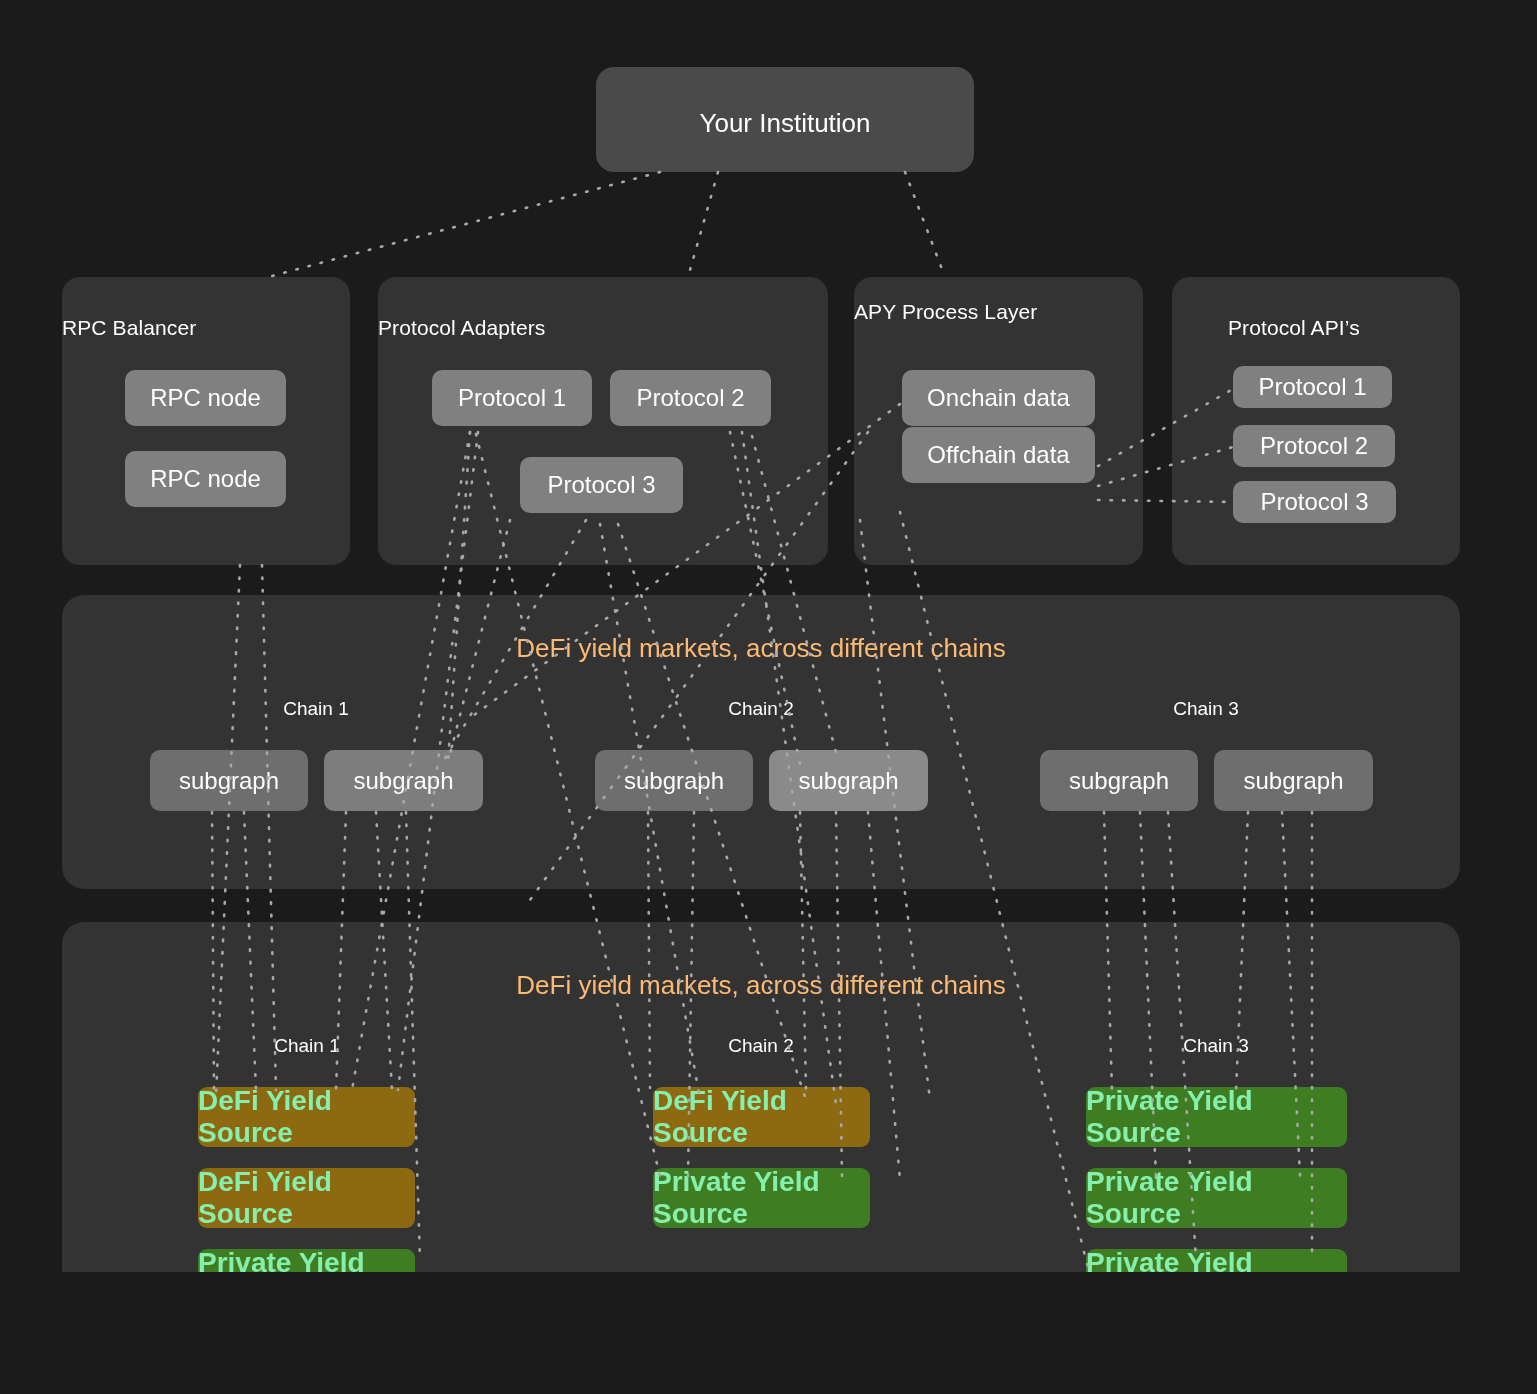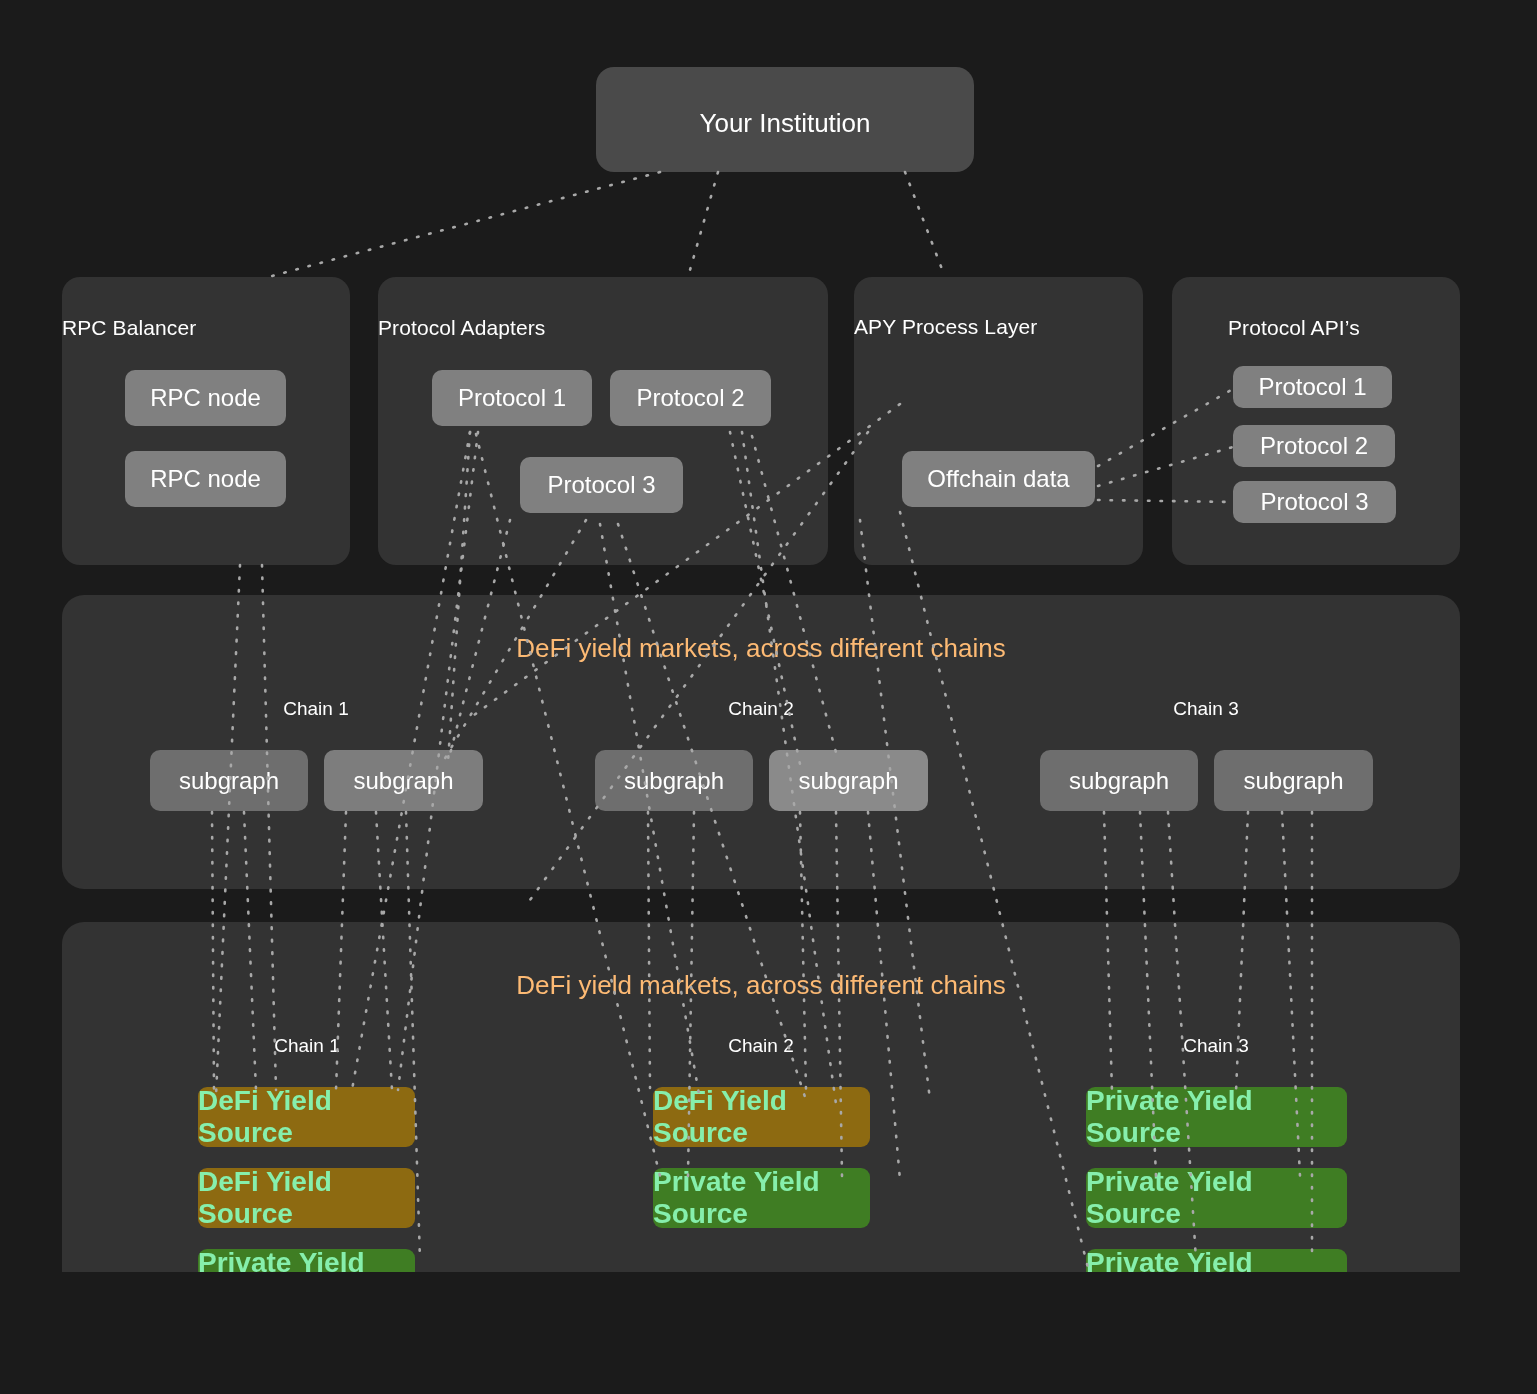--- a/index.html
+++ b/index.html
@@ -157,22 +157,23 @@
   <div class="pill" style="left:125px; top:370px; width:161px; height:56px;">RPC node</div>
   <div class="pill" style="left:125px; top:451px; width:161px; height:56px;">RPC node</div>
 
   <div class="card" style="left:378px; top:277px; width:450px; height:288px;"></div>
   <div class="card-title" style="left:378px; top:316px; width:450px; z-index:3;">Protocol Adapters</div>
   <div class="pill" style="left:432px; top:370px; width:160px; height:56px;">Protocol 1</div>
   <div class="pill" style="left:610px; top:370px; width:161px; height:56px;">Protocol 2</div>
   <div class="pill" style="left:520px; top:457px; width:163px; height:56px;">Protocol 3</div>
 
   <div class="card" style="left:854px; top:277px; width:289px; height:288px;"></div>
-  <div class="card-title" style="left:854px; top:315px; width:289px; z-index:3;">APY Process Layer</div>
-  <div class="pill" style="left:902px; top:451px; width:193px; height:56px;">Offchain data</div>
+  <div class="card-title" style="left:854px; top:300px; width:289px; z-index:3;">APY Process Layer</div>
+  <div class="pill" style="left:902px; top:370px; width:193px; height:56px;">Onchain data</div>
+  <div class="pill" style="left:902px; top:427px; width:193px; height:56px;">Offchain data</div>
 
   <div class="card" style="left:1172px; top:277px; width:288px; height:288px;"></div>
   <div class="card-title" style="left:1228px; top:316px; width:288px; z-index:3;">Protocol API’s</div>
   <div class="pill" style="left:1233px; top:366px; width:159px; height:42px;">Protocol 1</div>
   <div class="pill" style="left:1233px; top:425px; width:162px; height:42px;">Protocol 2</div>
   <div class="pill" style="left:1233px; top:481px; width:163px; height:42px;">Protocol 3</div>
 
   <div class="band" style="left:62px; top:595px; width:1398px; height:294px;"></div>
   <div class="band-title" style="left:62px; top:633px; width:1398px; z-index:3;">DeFi yield markets, across different chains</div>
 

